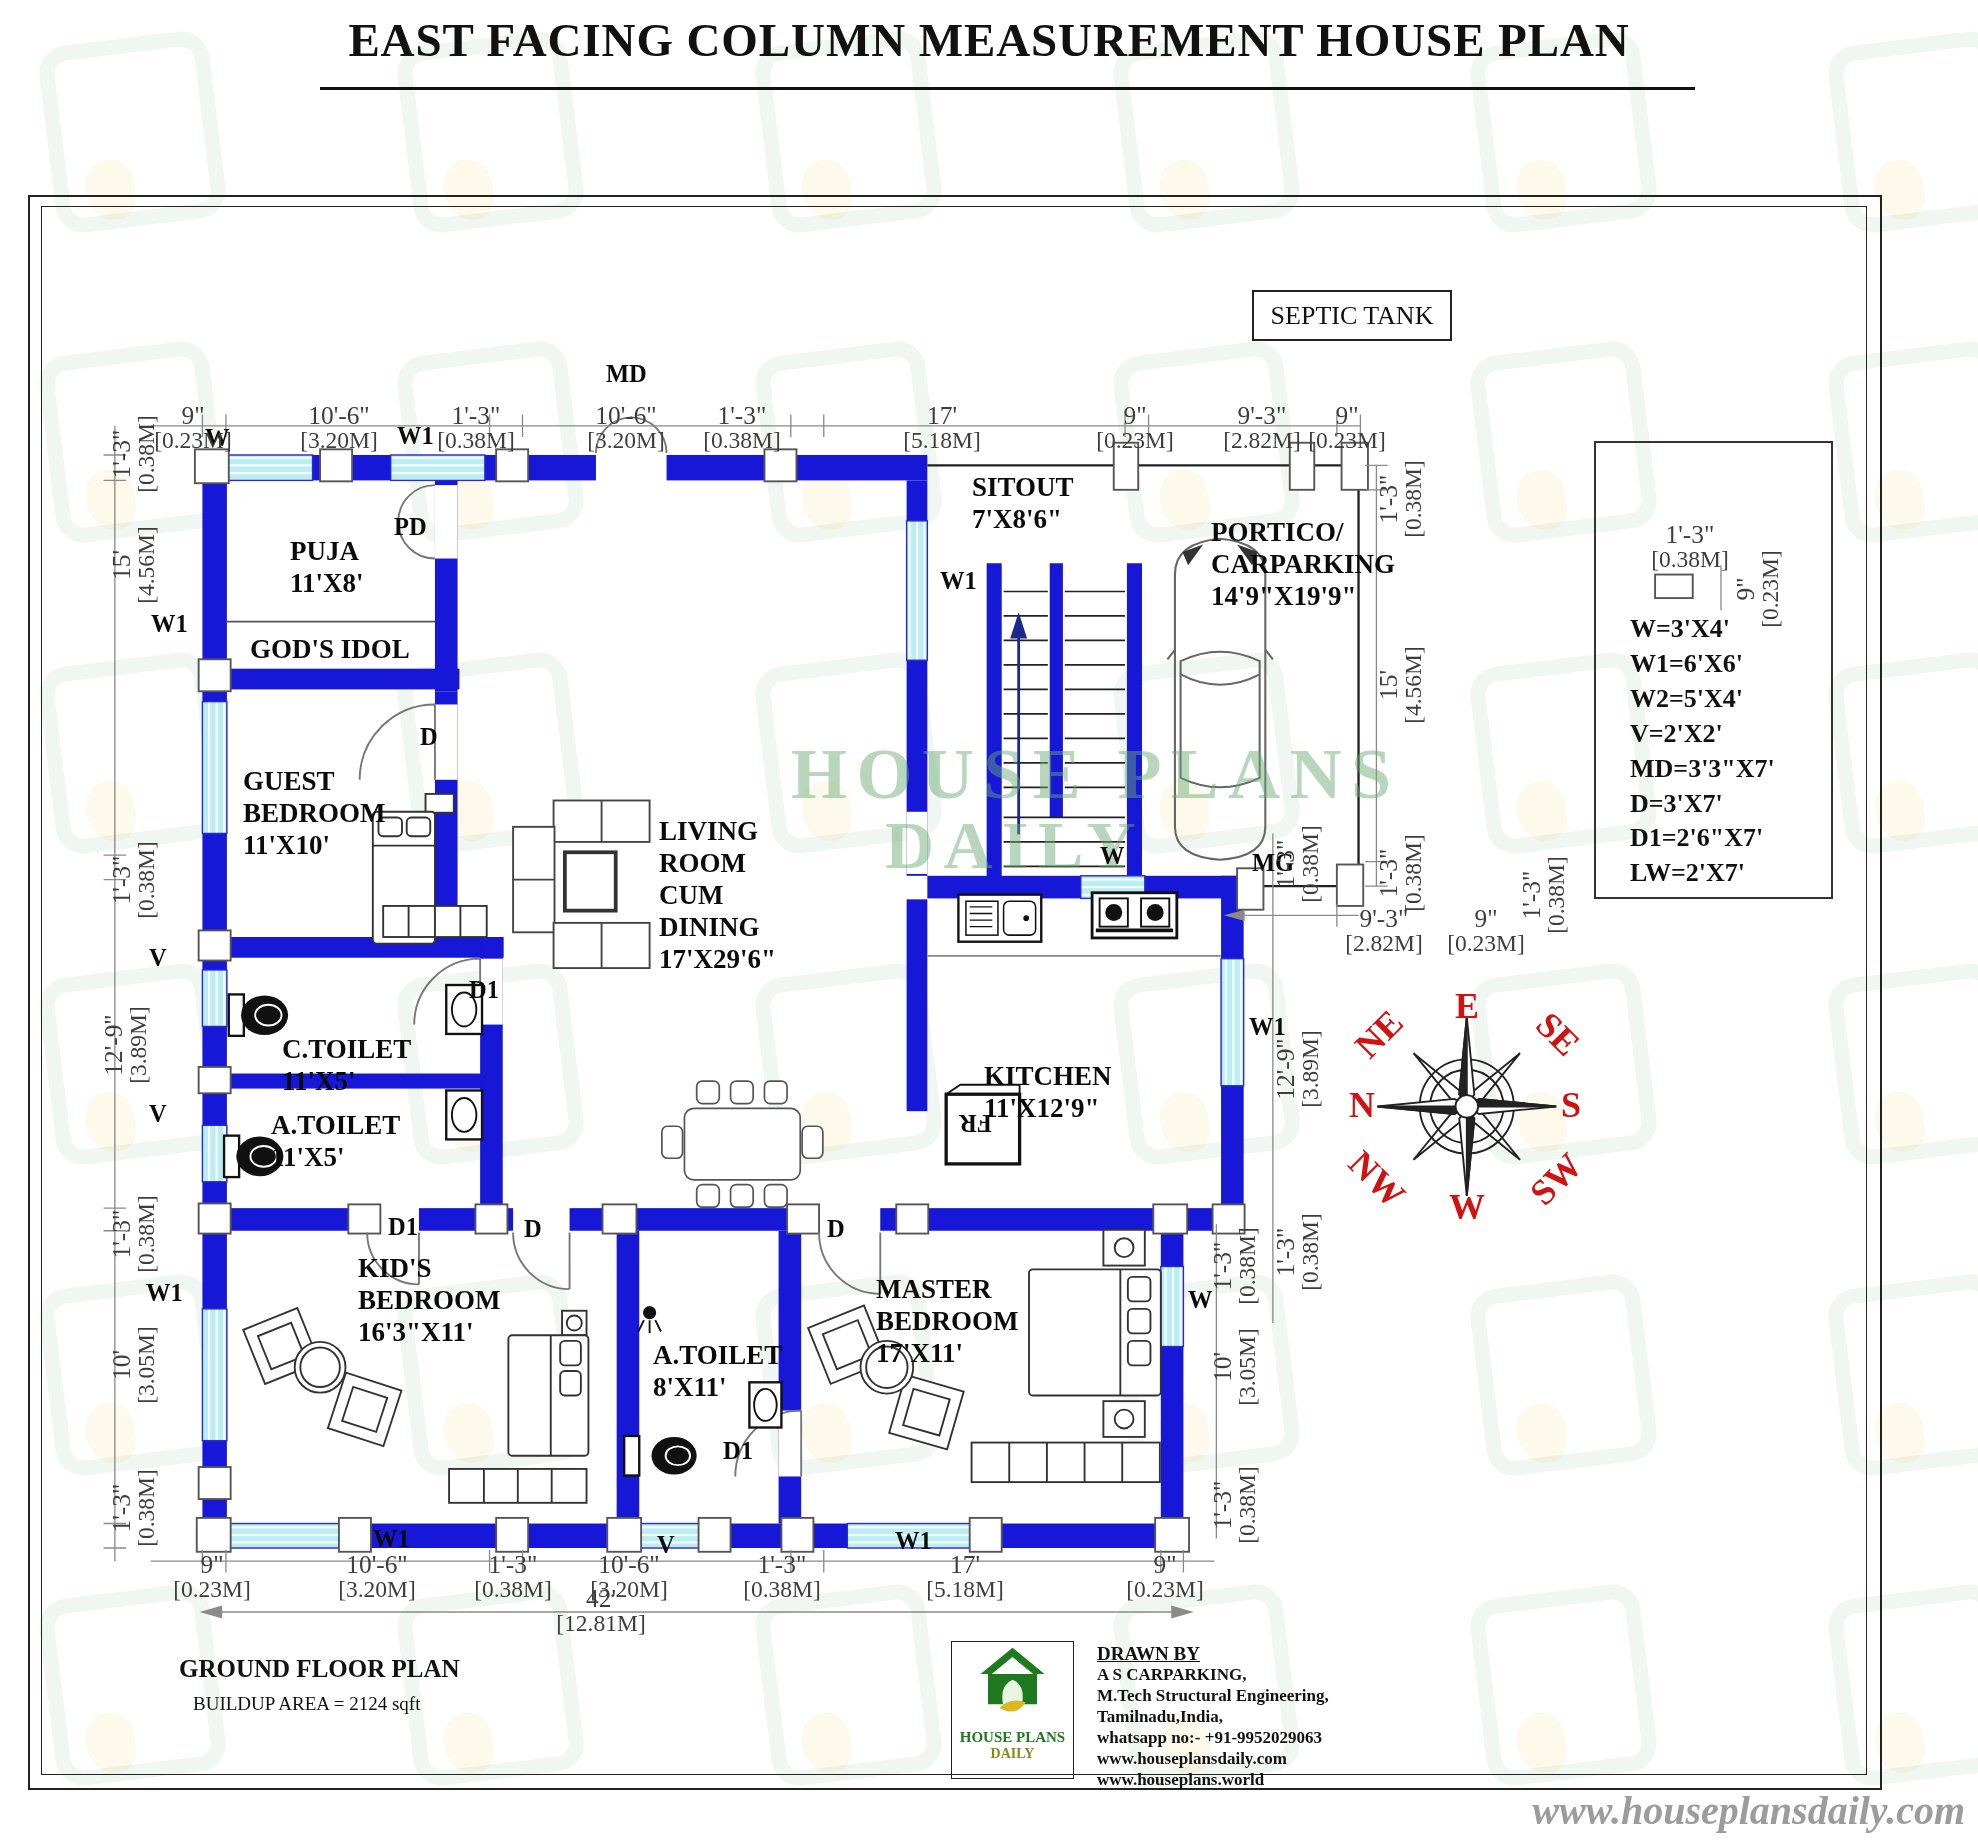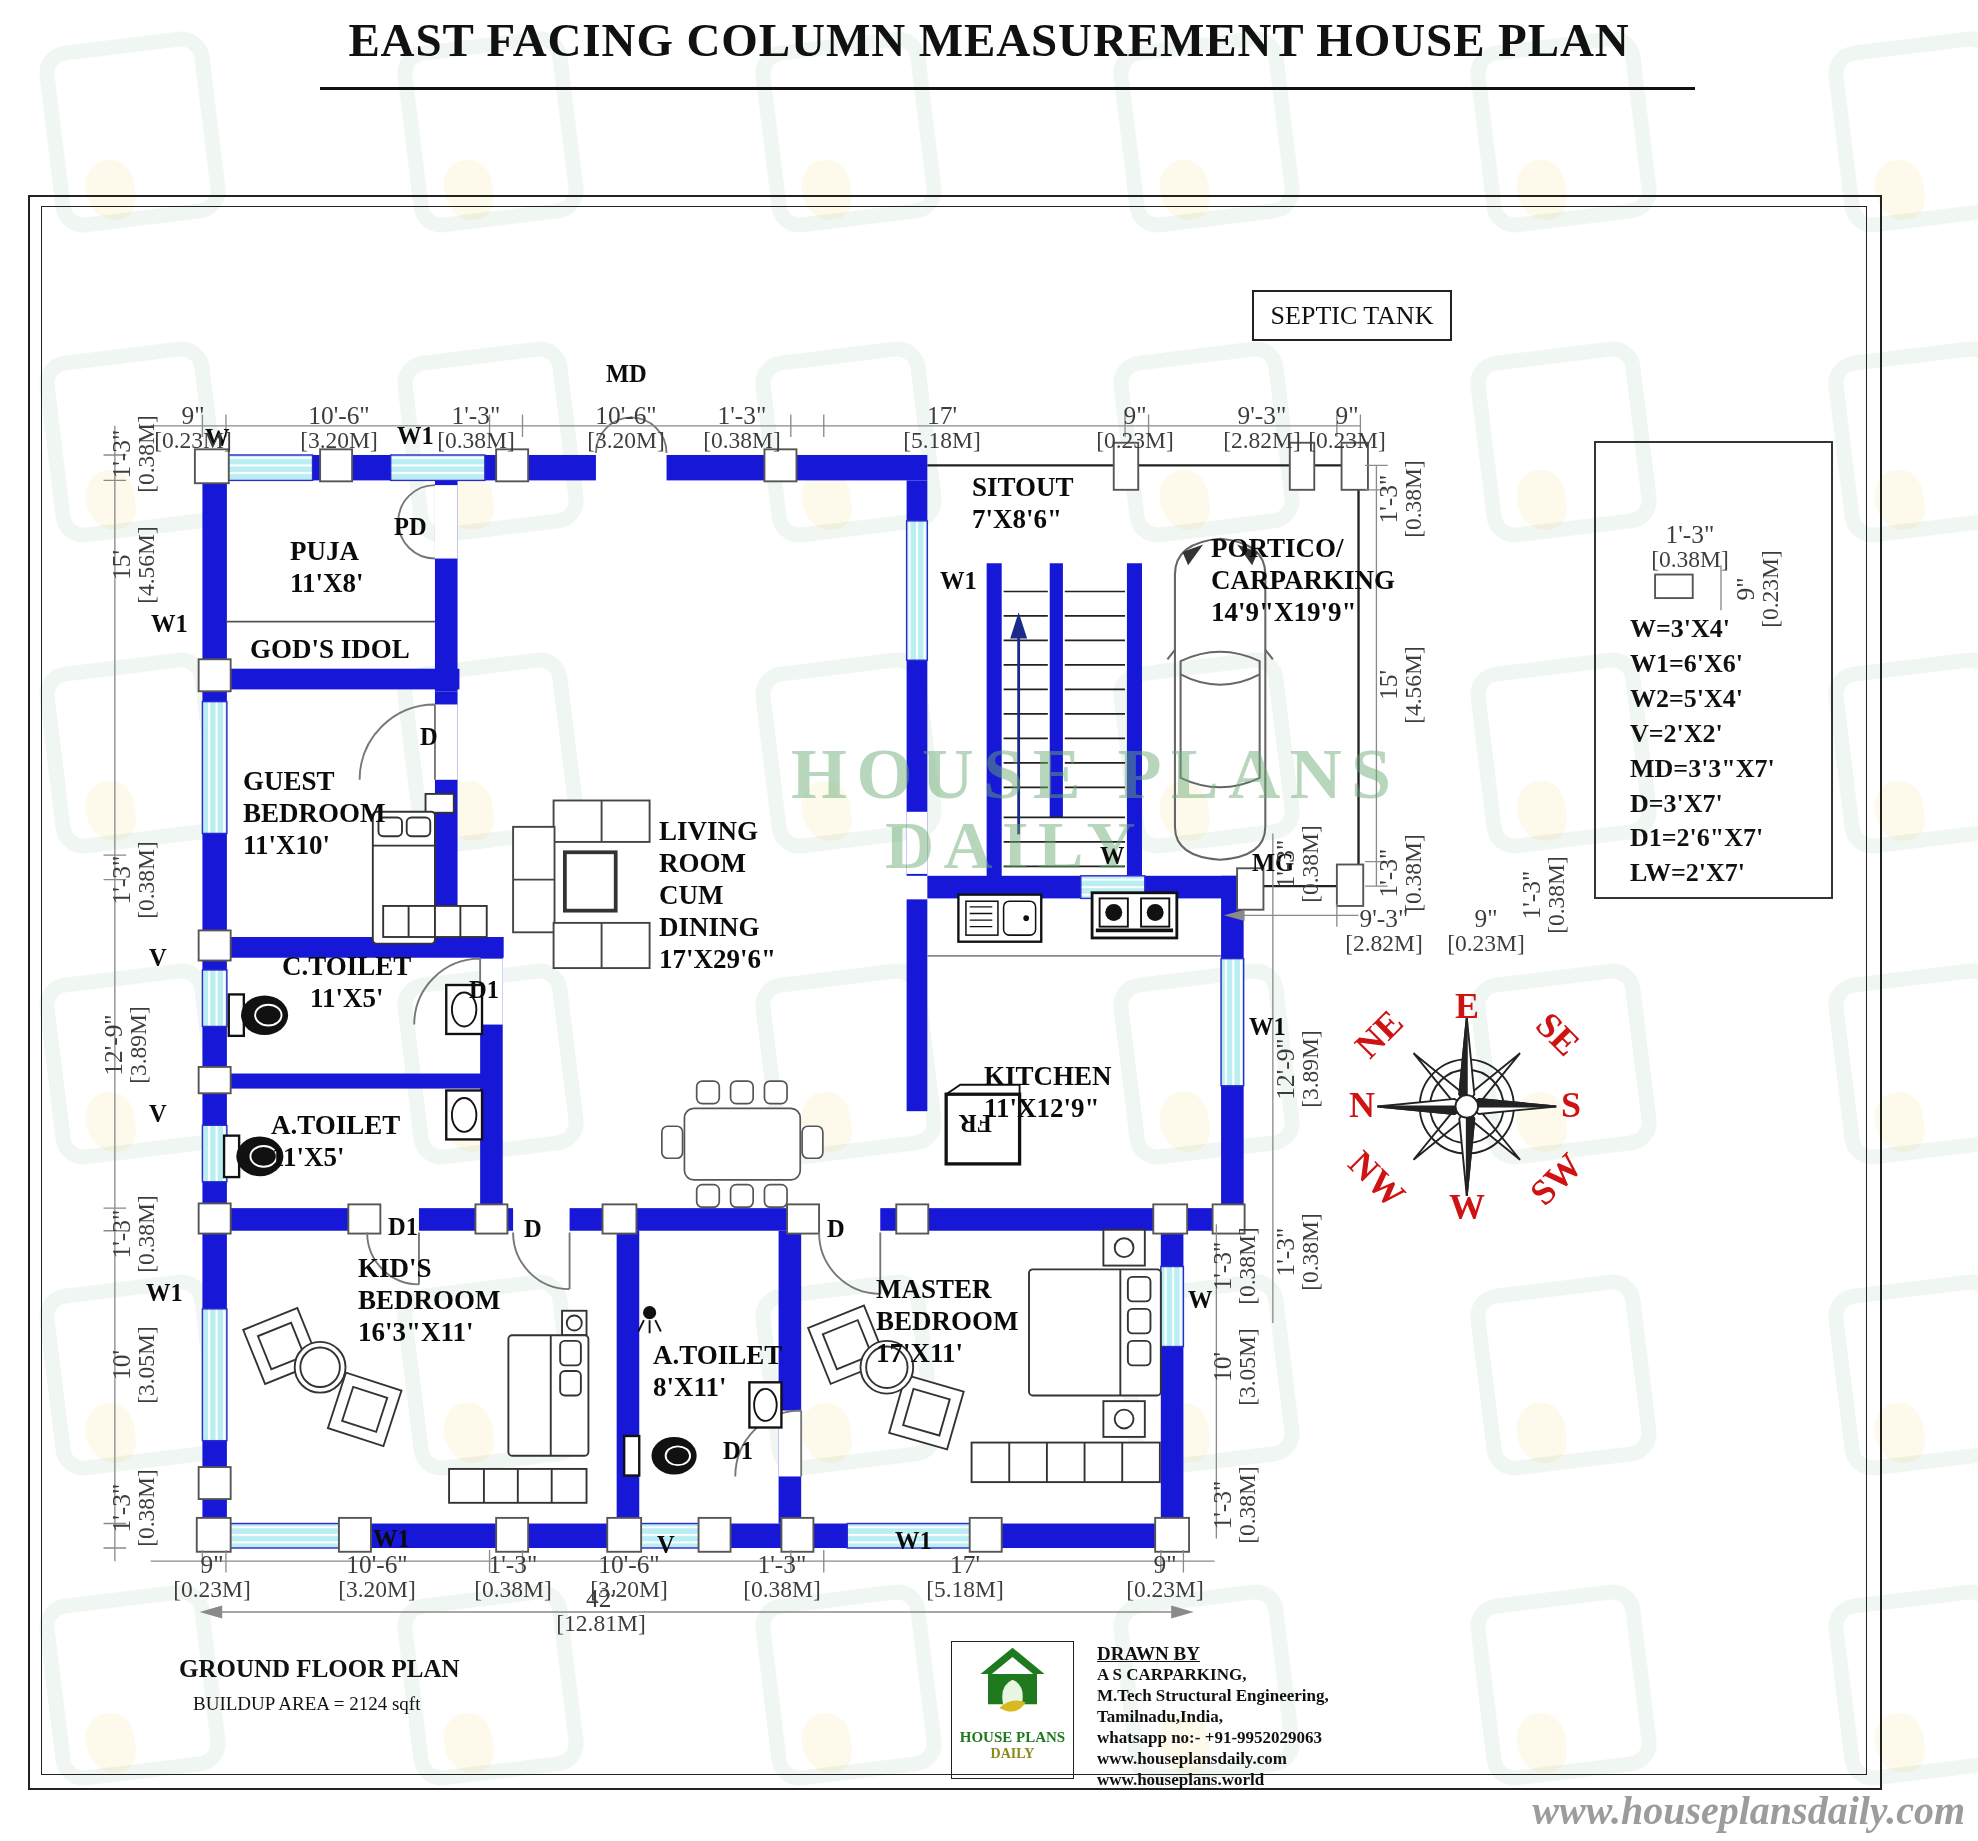--- a/index.html
+++ b/index.html
@@ -391,21 +391,21 @@
       <div>11'X8'</div>
     </div>
   <div class="lbl room" style="left:250px;top:633px;">
     <div>GOD'S IDOL</div>
     </div>
   <div class="lbl room" style="left:243px;top:765px;">
     <div>GUEST</div>
       <div>BEDROOM</div>
       <div>11'X10'</div>
     </div>
-  <div class="lbl room" style="left:282px;top:950px;text-align:center;">
+  <div class="lbl room" style="left:282px;top:1033px;">
     <div>C.TOILET</div>
       <div>11'X5'</div>
     </div>
   <div class="lbl room" style="left:271px;top:1109px;">
     <div>A.TOILET</div>
       <div>11'X5'</div>
     </div>
   <div class="lbl room" style="left:358px;top:1252px;">
     <div>KID'S</div>
       <div>BEDROOM</div>
@@ -415,21 +415,21 @@
     <div>LIVING</div>
       <div>ROOM</div>
       <div>CUM</div>
       <div>DINING</div>
       <div>17'X29'6"</div>
     </div>
   <div class="lbl room" style="left:972px;top:471px;">
     <div>SITOUT</div>
       <div>7'X8'6"</div>
     </div>
-  <div class="lbl room" style="left:1211px;top:532px;">
+  <div class="lbl room" style="left:1211px;top:516px;">
     <div>PORTICO/</div>
       <div>CARPARKING</div>
       <div>14'9"X19'9"</div>
     </div>
   <div class="lbl room" style="left:984px;top:1060px;">
     <div>KITCHEN</div>
       <div>11'X12'9"</div>
     </div>
   <div class="lbl room" style="left:653px;top:1339px;">
     <div>A.TOILET</div>

